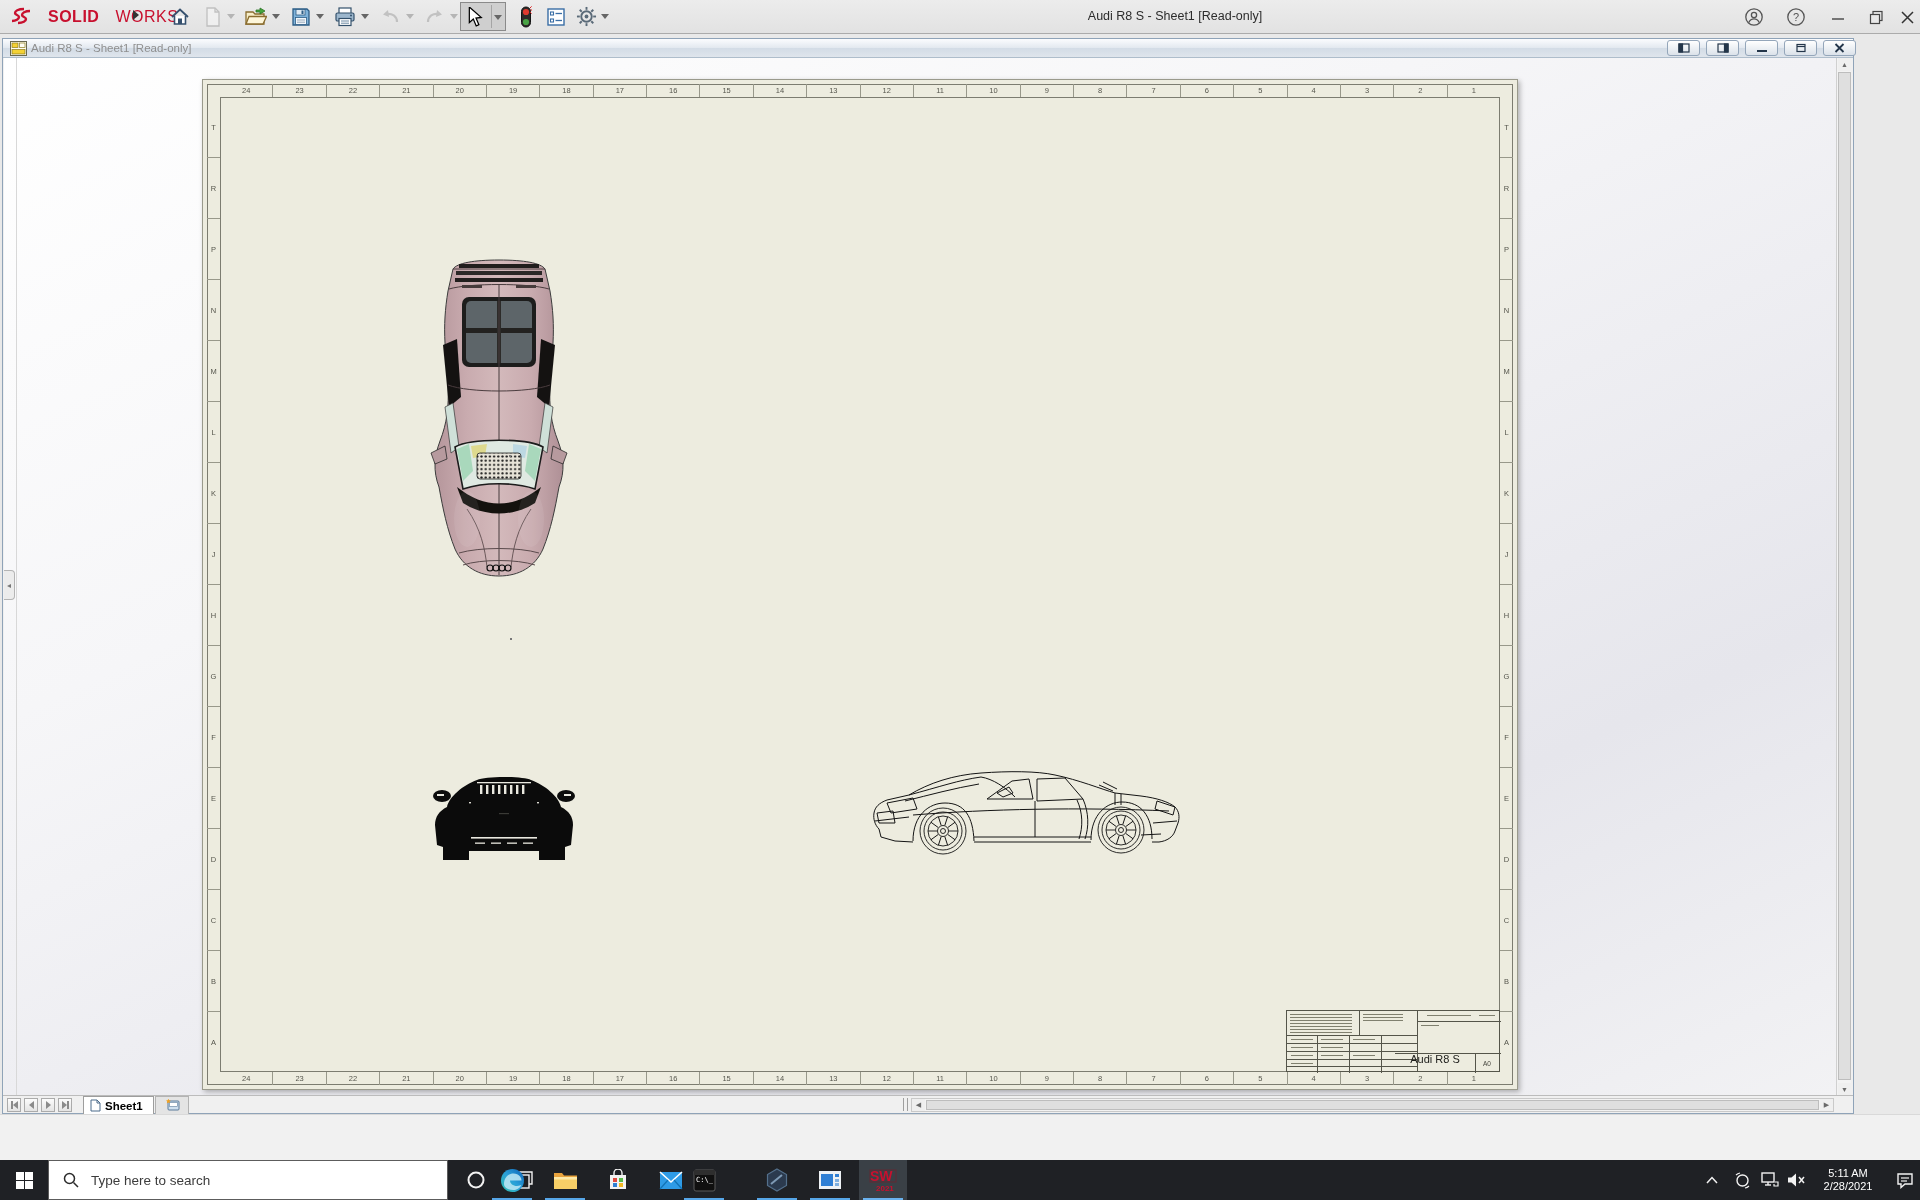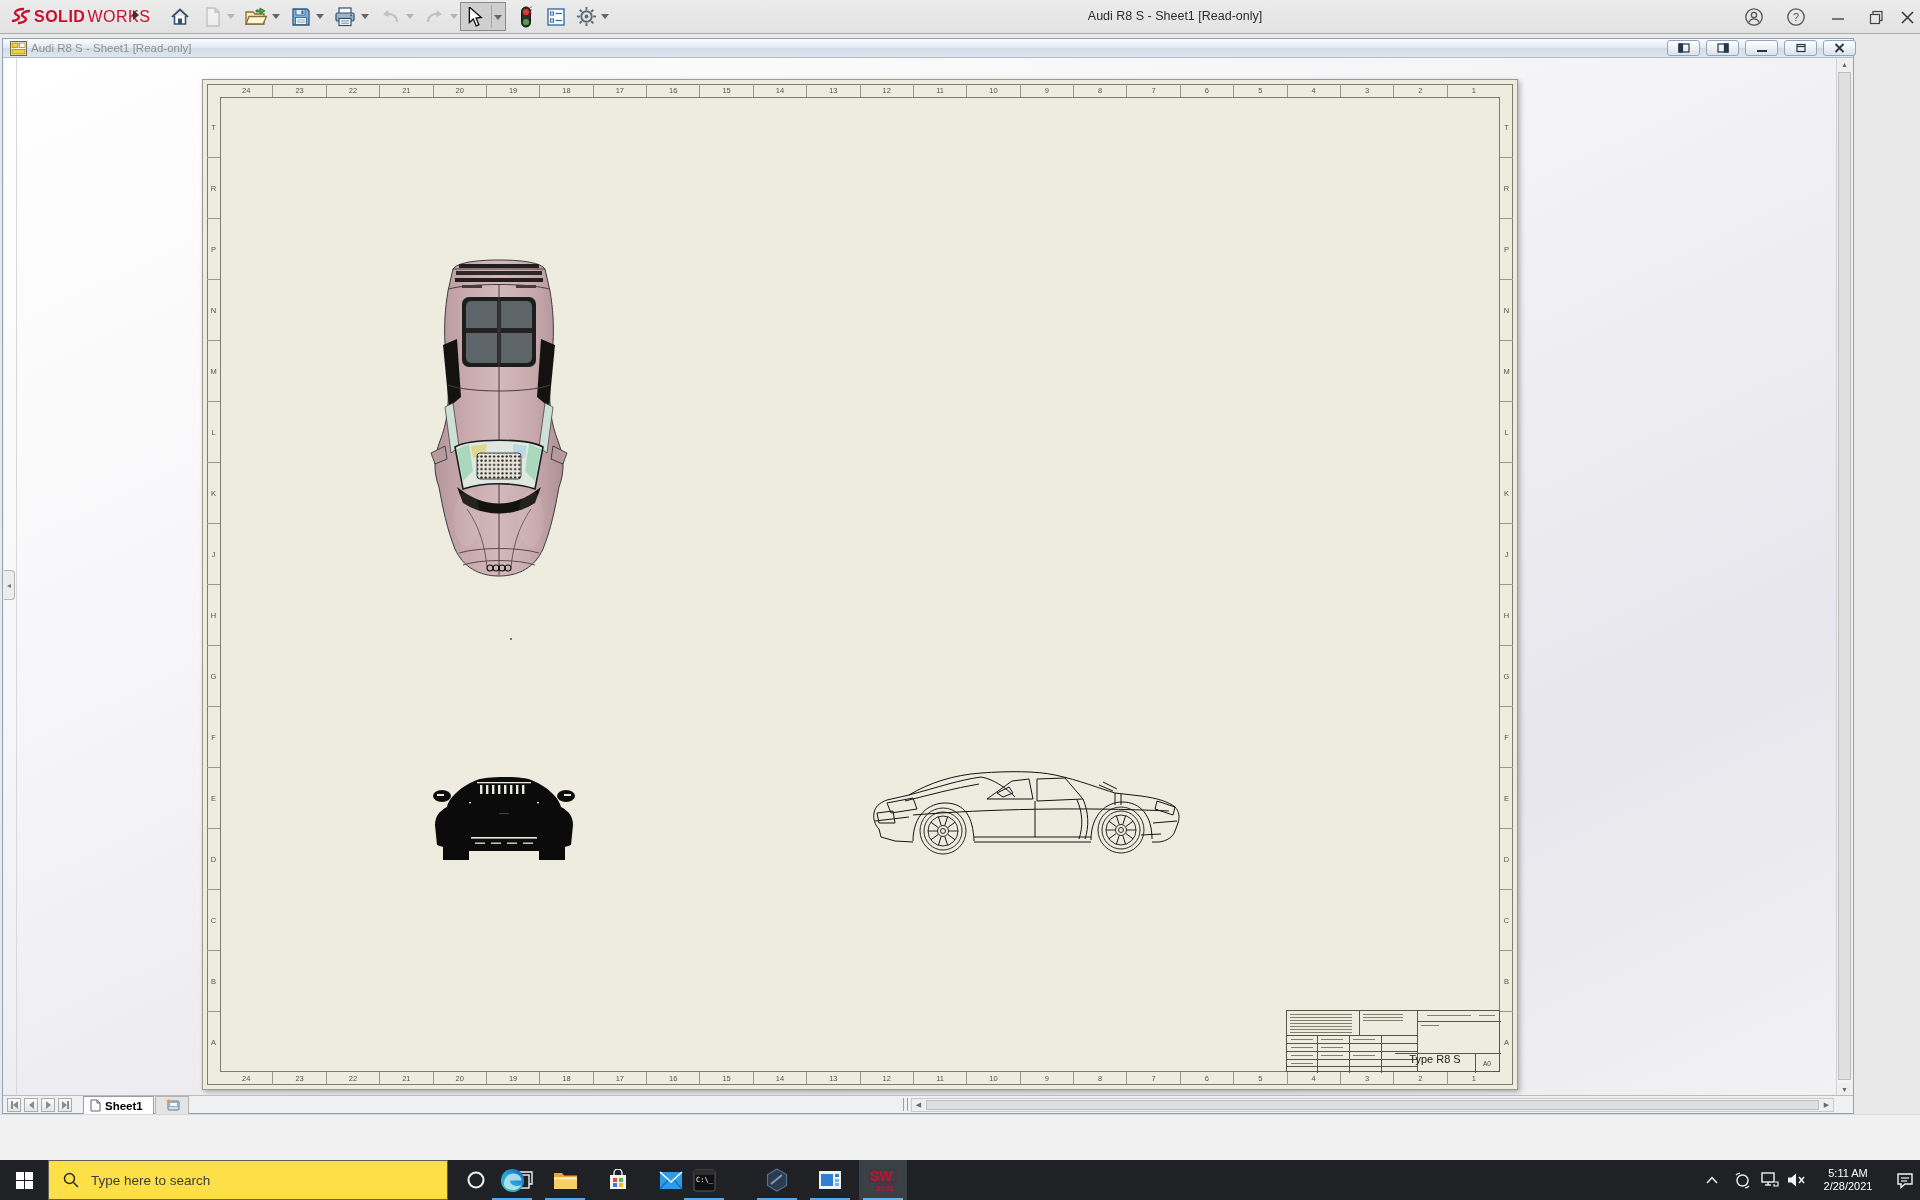--- a/index.html
+++ b/index.html
@@ -3,21 +3,21 @@
 <meta charset="utf-8">
 <style>
   * { margin:0; padding:0; box-sizing:border-box; }
   html,body { width:1920px; height:1200px; overflow:hidden; font-family:"Liberation Sans",sans-serif; background:#e9e9e9; }
   .abs { position:absolute; }
   #stage { position:relative; width:1920px; height:1200px; background:#e9e9e9; }
 
   
   #titlebar { left:0; top:0; width:1920px; height:34px;
     background:linear-gradient(#ececec,#e2e2e2); border-bottom:1px solid #ababab; }
-  #logo { left:10px; top:6px; height:22px; display:flex; align-items:center; gap:2px; }
+  #logo { left:10px; top:6px; height:22px; display:flex; align-items:center; gap:16px; }
   .logo-solid { color:#c8102e; font-weight:bold; font-size:16px; letter-spacing:.5px; }
   .logo-works { color:#c8102e; font-weight:normal; font-size:16px; letter-spacing:.5px; }
   #logo-expand { left:133px; top:10px; width:0; height:0;
     border-left:6px solid #333; border-top:5px solid transparent; border-bottom:5px solid transparent; }
   .tbi { position:absolute; top:4px; width:24px; height:25px; display:flex; align-items:center; justify-content:center; }
   .dd { position:absolute; top:14px; width:0; height:0; border-left:4px solid transparent; border-right:4px solid transparent; border-top:5px solid #666; }
   .dd.dis { border-top-color:#b5b5b5; }
   .dis svg { opacity:.42; filter:grayscale(1); }
   #sel-box { left:460px; top:2px; width:46px; height:29px; background:#cfcfcf; border:1px solid #8a8a8a; }
   #sel-box .split { position:absolute; left:30px; top:2px; bottom:2px; width:1px; background:#a5a5a5; }
@@ -85,21 +85,21 @@
   #tab-add { left:152px; top:0; height:18px; width:34px; background:#e4e4e4; border:1px solid #b3b3b3;
     border-bottom:none; display:flex; align-items:center; justify-content:center; }
   #tab-splitter { left:900px; top:2px; width:5px; height:13px;
     border-left:1px solid #9f9f9f; border-right:1px solid #9f9f9f; }
 
   
   #below-doc { left:0; top:1114px; width:1920px; height:46px; background:#f1f1f1; border-top:1px solid #d9d9d9; }
   #taskbar { left:0; top:1160px; width:1920px; height:40px; background:#1f2125; }
   .tb-slot { position:absolute; top:0; height:40px; display:flex; align-items:center; justify-content:center; }
   .runline { position:absolute; bottom:0; height:2.5px; background:#56a6e8; width:40px; left:4px; }
-  #search-box { left:48px; top:0; width:400px; height:40px; background:#fde047; border:1px solid #5c5c5c;
+  #search-box { left:48px; top:0; width:400px; height:40px; background:#ffffff; border:1px solid #5c5c5c;
     display:flex; align-items:center; }
   #search-input { border:none; outline:none; background:transparent; font-size:13.5px; color:#1a1a1a;
     width:330px; font-family:"Liberation Sans",sans-serif; }
   #search-input::placeholder { color:#3c3c3c; }
   #tray-clock { position:absolute; left:1806px; top:0; width:84px; height:40px; display:flex; flex-direction:column;
     align-items:center; justify-content:center; color:#ffffff; font-size:11px; line-height:13px; }
 </style>
 </head>
 <body>
 
@@ -557,21 +557,21 @@
           <div class="microbar" style="left:34px;top:44px;width:22px"></div>
           <div class="microbar" style="left:66px;top:44px;width:22px"></div>
           <div class="microbar" style="left:4px;top:52px;width:22px"></div>
           <div class="tbl-line" style="left:130px;top:10px;width:84px;height:1px"></div>
           <div class="microbar" style="left:140px;top:4px;width:44px"></div>
           <div class="microbar" style="left:192px;top:4px;width:16px"></div>
           <div class="tbl-line" style="left:130px;top:42px;width:84px;height:1px"></div>
           <div class="microbar" style="left:134px;top:14px;width:18px"></div>
           <div class="tbl-line" style="left:188px;top:42px;width:1px;height:20px"></div>
           <div class="tbl-line" style="left:108px;top:42px;width:22px;height:1px"></div>
-          <div id="tb-name">Type R8 S</div>
+          <div id="tb-name">Audi R8 S</div>
           <div id="tb-size">A0</div>
         </div>
       </div>
 
       <div class="abs" style="left:505px;top:397px;width:2px;height:2px;background:#777"></div>
       <div class="abs" style="left:506px;top:580px;width:2px;height:2px;background:#777"></div>
     </div>
 
     <div id="vscroll" class="abs">
       <div class="sb-arrow" style="left:1px;top:0">▲</div>

